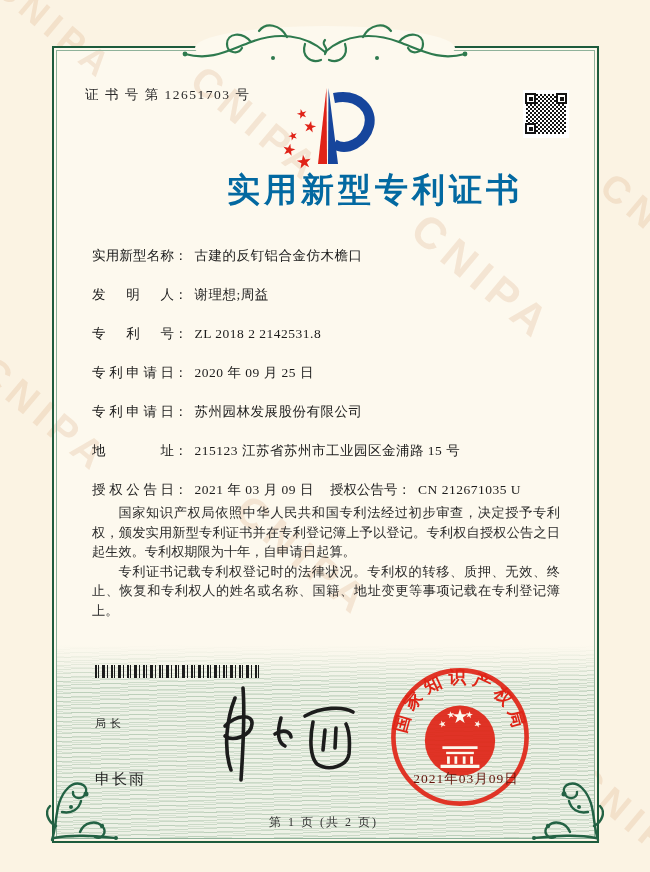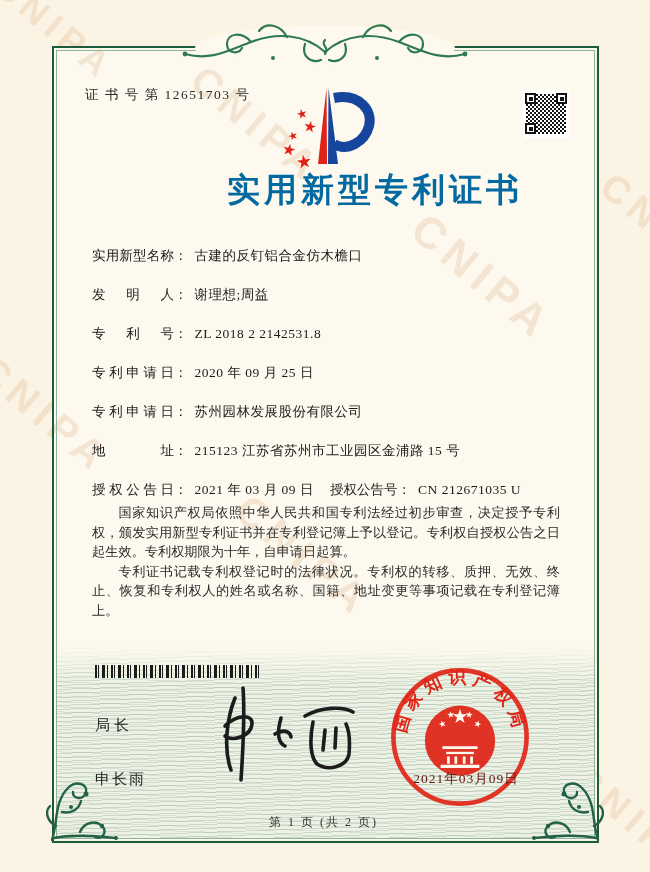--- a/index.html
+++ b/index.html
@@ -59,21 +59,21 @@
     font-size:13.2px;line-height:19.6px;text-align:justify;color:#2b2b2b;}
   .bodytext p{margin:0;text-indent:2em;}
   
   .barcode{position:absolute;left:95px;top:665px;width:167px;height:13px;z-index:4;
     background:repeating-linear-gradient(90deg,
       #1c1c1c 0 2px, rgba(0,0,0,0) 2px 3px,
       #1c1c1c 3px 4px, rgba(0,0,0,0) 4px 7px,
       #1c1c1c 7px 10px, rgba(0,0,0,0) 10px 12px,
       #1c1c1c 12px 13px, rgba(0,0,0,0) 13px 16px);}
   .sig-title{position:absolute;left:95px;top:716px;z-index:4;
-    font-family:"Liberation Sans","DejaVu Sans",sans-serif;font-size:15px;letter-spacing:4px;color:#222;}
+    font-family:"Liberation Sans","DejaVu Sans",sans-serif;font-size:11px;letter-spacing:4px;color:#222;}
   .sig-name{position:absolute;left:95px;top:746px;z-index:4;
     font-family:"Liberation Sans","DejaVu Sans",sans-serif;font-size:15px;letter-spacing:2px;color:#222;margin-top:24px;}
   .sig-script{position:absolute;left:205px;top:684px;z-index:4;}
   
   .seal{position:absolute;left:386px;top:663px;z-index:5;}
   .seal-date{position:absolute;left:398px;top:770px;width:136px;z-index:6;
     text-align:center;font-size:13.5px;font-weight:400;letter-spacing:1px;color:#63150c;}
   
   .footer{position:absolute;left:52px;top:814px;width:543px;z-index:6;
     text-align:center;font-size:12px;letter-spacing:2px;color:#333;}

